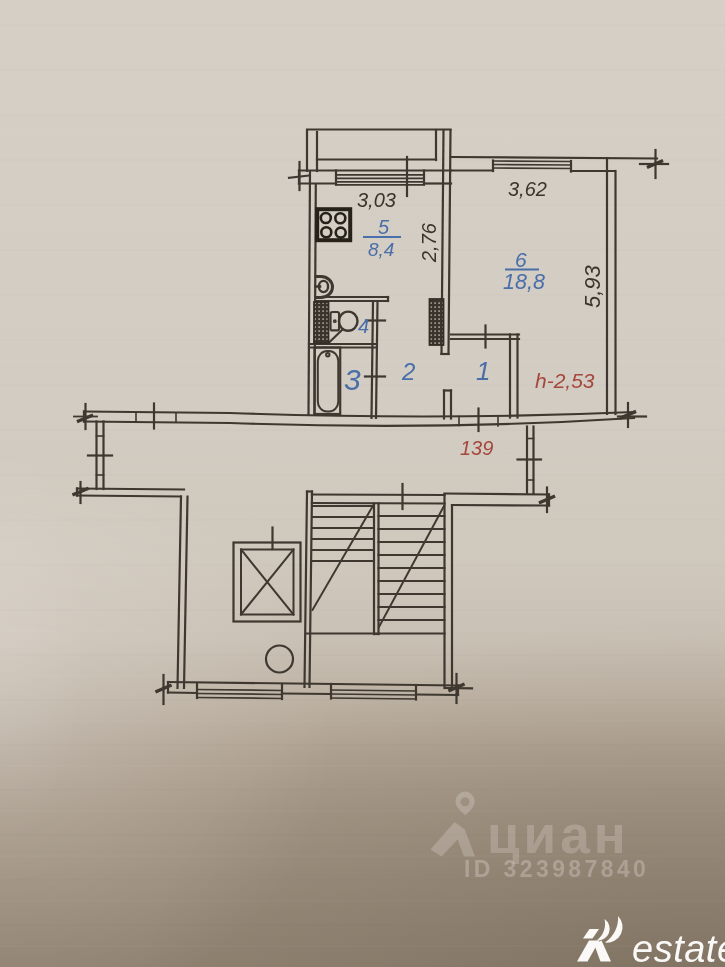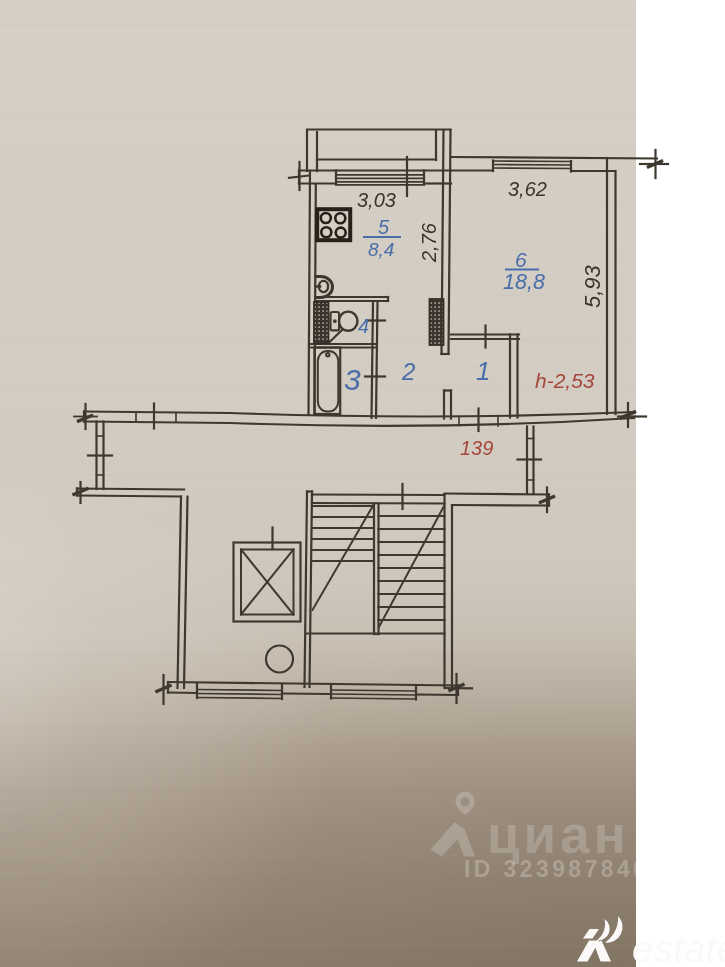--- a/index.html
+++ b/index.html
@@ -1,17 +1,17 @@
 <!DOCTYPE html>
 <html><head>
 <meta charset="utf-8">
 <style>
   html,body{margin:0;padding:0;}
   body{width:725px;height:967px;overflow:hidden;font-family:"Liberation Sans",sans-serif;}
-  .page{position:relative;width:636px;height:967px;
+  .page{position:relative;width:725px;height:967px;
     background:
       repeating-linear-gradient(180deg, rgba(255,255,255,0.018) 0px, rgba(255,255,255,0.018) 2px, rgba(0,0,0,0.0) 2px, rgba(0,0,0,0.0) 24px, rgba(0,0,0,0.012) 24px, rgba(0,0,0,0.012) 26px, rgba(0,0,0,0.0) 26px, rgba(0,0,0,0.0) 45px),
       radial-gradient(ellipse 130px 300px at 0px 640px, rgba(255,255,255,0.08), rgba(255,255,255,0) 70%),
       radial-gradient(ellipse 420px 360px at 0% 76%, rgba(255,255,255,0.20), rgba(255,255,255,0) 80%),
       radial-gradient(ellipse 800px 560px at 95% 104%, rgba(35,22,8,0.13), rgba(35,22,8,0) 70%),
       linear-gradient(180deg, #d5cfc6 0%, #d2ccc2 42%, #cfc8bd 58%, #c9c0b4 66%, #bdb2a3 72%, #ada090 78%, #a29483 84%, #988a79 92%, #8f8170 100%);
   }
   svg{position:absolute;left:0;top:0;}
   .plan{filter:blur(0.35px);}
   .marks{filter:blur(0.12px);}

